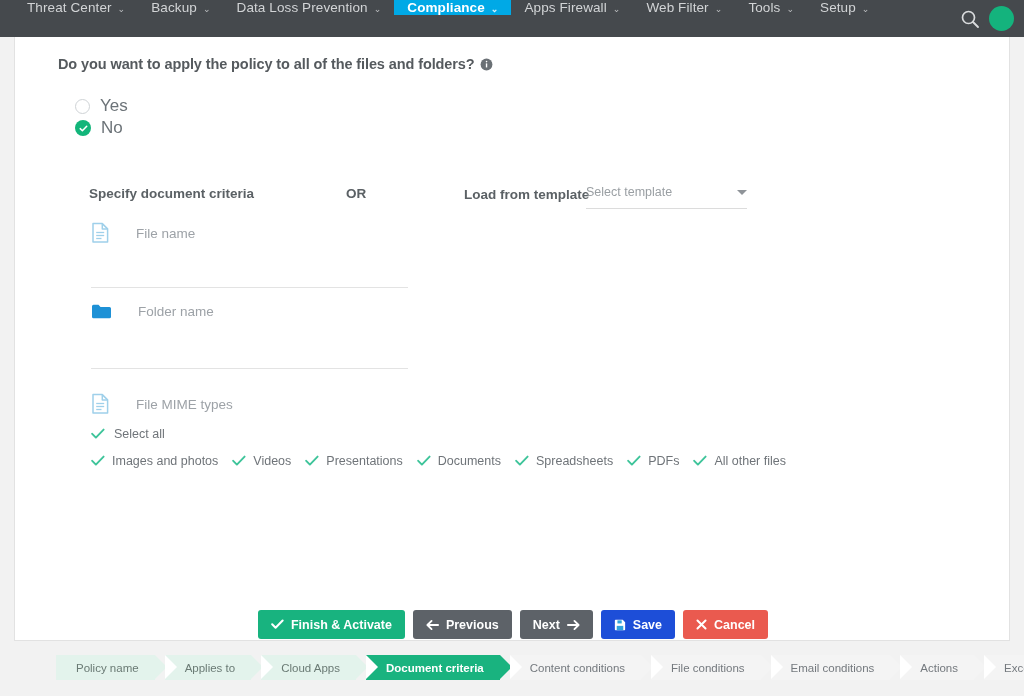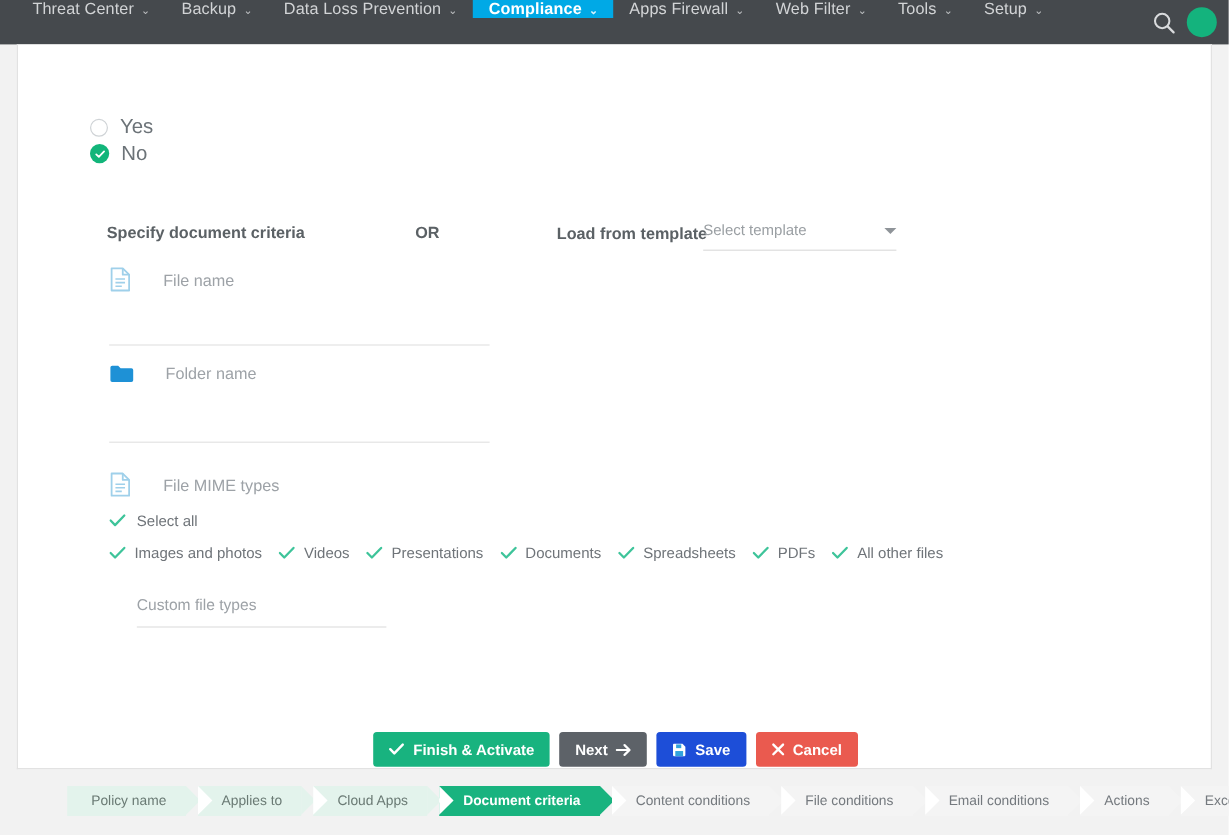--- a/index.html
+++ b/index.html
@@ -258,20 +258,27 @@
       </div>
       <div class="circ green icon-btn">
         
       </div>
 
     </div>
   </div>
 
   <div class="card">
 
+    <div class="q-title">
+      <span>Do you want to apply the policy to all of the files and folders?</span><span class="info-ico"><svg width="13" height="13" viewBox="0 0 16 16">
+            <circle cx="8" cy="8" r="7.3" fill="#6a7075"></circle>
+            <rect x="7.2" y="6.6" width="1.7" height="5" fill="#ffffff"></rect>
+            <circle cx="8.05" cy="4.4" r="1" fill="#ffffff"></circle>
+          </svg></span>
+    </div>
 
     <div class="radio-row yes">
       <span class="radio-off"></span>
       <span class="radio-label">Yes</span>
     </div>
 
     <div class="radio-row no">
       <span class="radio-on">
         <svg width="9" height="9" viewBox="0 0 12 12">
           <path d="M1.6 6.2 L4.5 9 L10.3 2.9" fill="none" stroke="#ffffff" stroke-width="2" stroke-linecap="round" stroke-linejoin="round"></path>
@@ -371,30 +378,33 @@
         <span class="txt">PDFs</span>
       </div>
       <div class="mime-item">
         <svg class="check-svg" width="14" height="12" viewBox="0 0 14 12">
             <path d="M1.2 5.8 L4.9 9.6 L12.6 1.6" fill="none" stroke="#3ec49a" stroke-width="1.9" stroke-linecap="round" stroke-linejoin="round"></path>
           </svg>
         <span class="txt">All other files</span>
       </div>
     </div>
 
-    <div class="custom-field">
-      <span class="ph">Custom file types</span>
-    </div>
 
     <div class="btnbar">
       <button class="btn btn-green">
         <svg width="13" height="11" viewBox="0 0 14 12">
             <path d="M1.2 5.8 L4.9 9.6 L12.6 1.6" fill="none" stroke="#ffffff" stroke-width="2.2" stroke-linecap="round" stroke-linejoin="round"></path>
           </svg>
         <span>Finish &amp; Activate</span>
+      </button>
+      <button class="btn btn-gray">
+        <svg width="13" height="12" viewBox="0 0 14 12">
+            <path d="M13 6H2M6 1.6 1.5 6l4.5 4.4" fill="none" stroke="#ffffff" stroke-width="2" stroke-linecap="round" stroke-linejoin="round"></path>
+          </svg>
+        <span>Previous</span>
       </button>
       <button class="btn btn-gray">
         <span>Next</span>
         <svg width="13" height="12" viewBox="0 0 14 12">
             <path d="M1 6h11M8 1.6 12.5 6 8 10.4" fill="none" stroke="#ffffff" stroke-width="2" stroke-linecap="round" stroke-linejoin="round"></path>
           </svg>
       </button>
       <button class="btn btn-blue">
         <svg width="12" height="12" viewBox="0 0 14 14">
           <path d="M1 1.8A.8.8 0 0 1 1.8 1h8.4L13 3.8v8.4a.8.8 0 0 1-.8.8H1.8a.8.8 0 0 1-.8-.8z" fill="#ffffff"></path>

